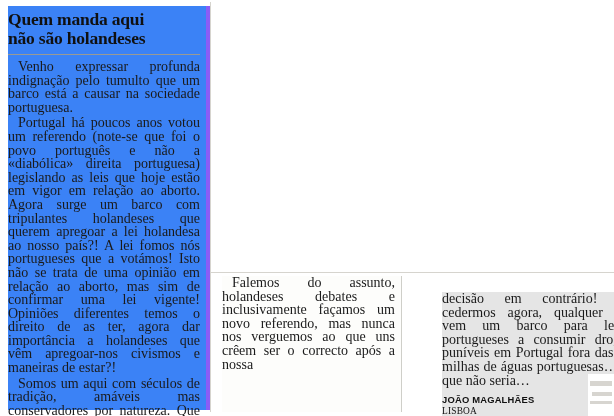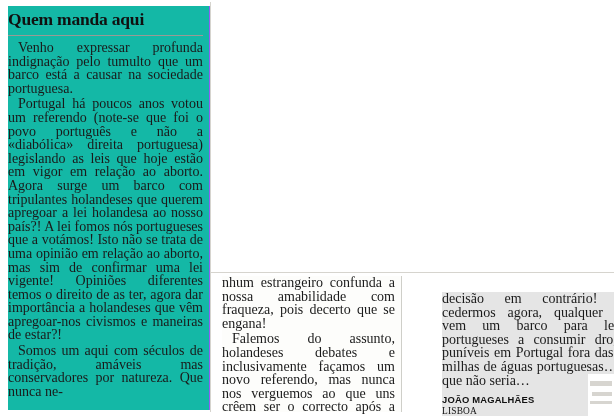--- a/index.html
+++ b/index.html
@@ -19,22 +19,22 @@
     height: 416px;
     background: #ffffff;
   }
   
   .col-left {
     position: absolute;
     left: 8px;
     top: 6px;
     width: 202px;
     height: 404px;
-    background: #14b8a6;
-    border-right: 1px solid #8b5cf6;
+    background: #3b82f6;
+    border-right: 4px solid #8b5cf6;
     box-sizing: border-box;
     padding: 0 6px 0 0;
   }
   .headline {
     font-family: "Liberation Serif", serif;
     font-weight: bold;
     font-size: 17.5px;
     line-height: 19px;
     color: #101010;
     margin: 4px 0 2px 0;
@@ -142,32 +142,32 @@
 
 <div class="clipping">
 
   <div class="blank-area"></div>
   <div class="paper-edge-v"></div>
   <div class="paper-edge-h"></div>
 
   <div class="col-left">
     <div class="headline">
       <div>Quem manda aqui</div>
+      <div>não são holandeses</div>
     </div>
     <hr class="headline-rule">
     <div class="body-text">
       <p class="first">Venho expressar profunda indignação pelo tumulto que um barco está a causar na sociedade portuguesa.</p>
       <p>Portugal há poucos anos votou um referendo (note-se que foi o povo português e não a «diabólica» direita portuguesa) legislando as leis que hoje estão em vigor em relação ao aborto. Agora surge um barco com tripulantes holandeses que querem apregoar a lei holandesa ao nosso país?! A lei fomos nós portugueses que a votámos! Isto não se trata de uma opinião em relação ao aborto, mas sim de confirmar uma lei vigente! Opiniões diferentes temos o direito de as ter, agora dar importância a holandeses que vêm apregoar-nos civismos e maneiras de estar?!</p>
       <p>Somos um aqui com séculos de tradição, amáveis mas conservadores por natureza. Que nunca ne-</p>
     </div>
   </div>
 
   <div class="col-mid">
     <div class="body-text">
-      <p style="text-indent:0">nhum estrangeiro confunda a nossa amabilidade com fraqueza, pois decerto que se engana!</p>
       <p>Falemos do assunto, holandeses debates e inclusivamente façamos um novo referendo, mas nunca nos verguemos ao que uns crêem ser o correcto após a nossa</p>
     </div>
   </div>
 
   <div class="col-right">
     <div class="body-text">
       <p style="text-indent:0">decisão em contrário! Se cedermos agora, qualquer dia vem um barco para levar portugueses a consumir drogas puníveis em Portugal fora das 12 milhas de águas portuguesas… O que não seria…</p>
     </div>
     <div class="signature">
       <div class="name">JOÃO MAGALHÃES</div>

